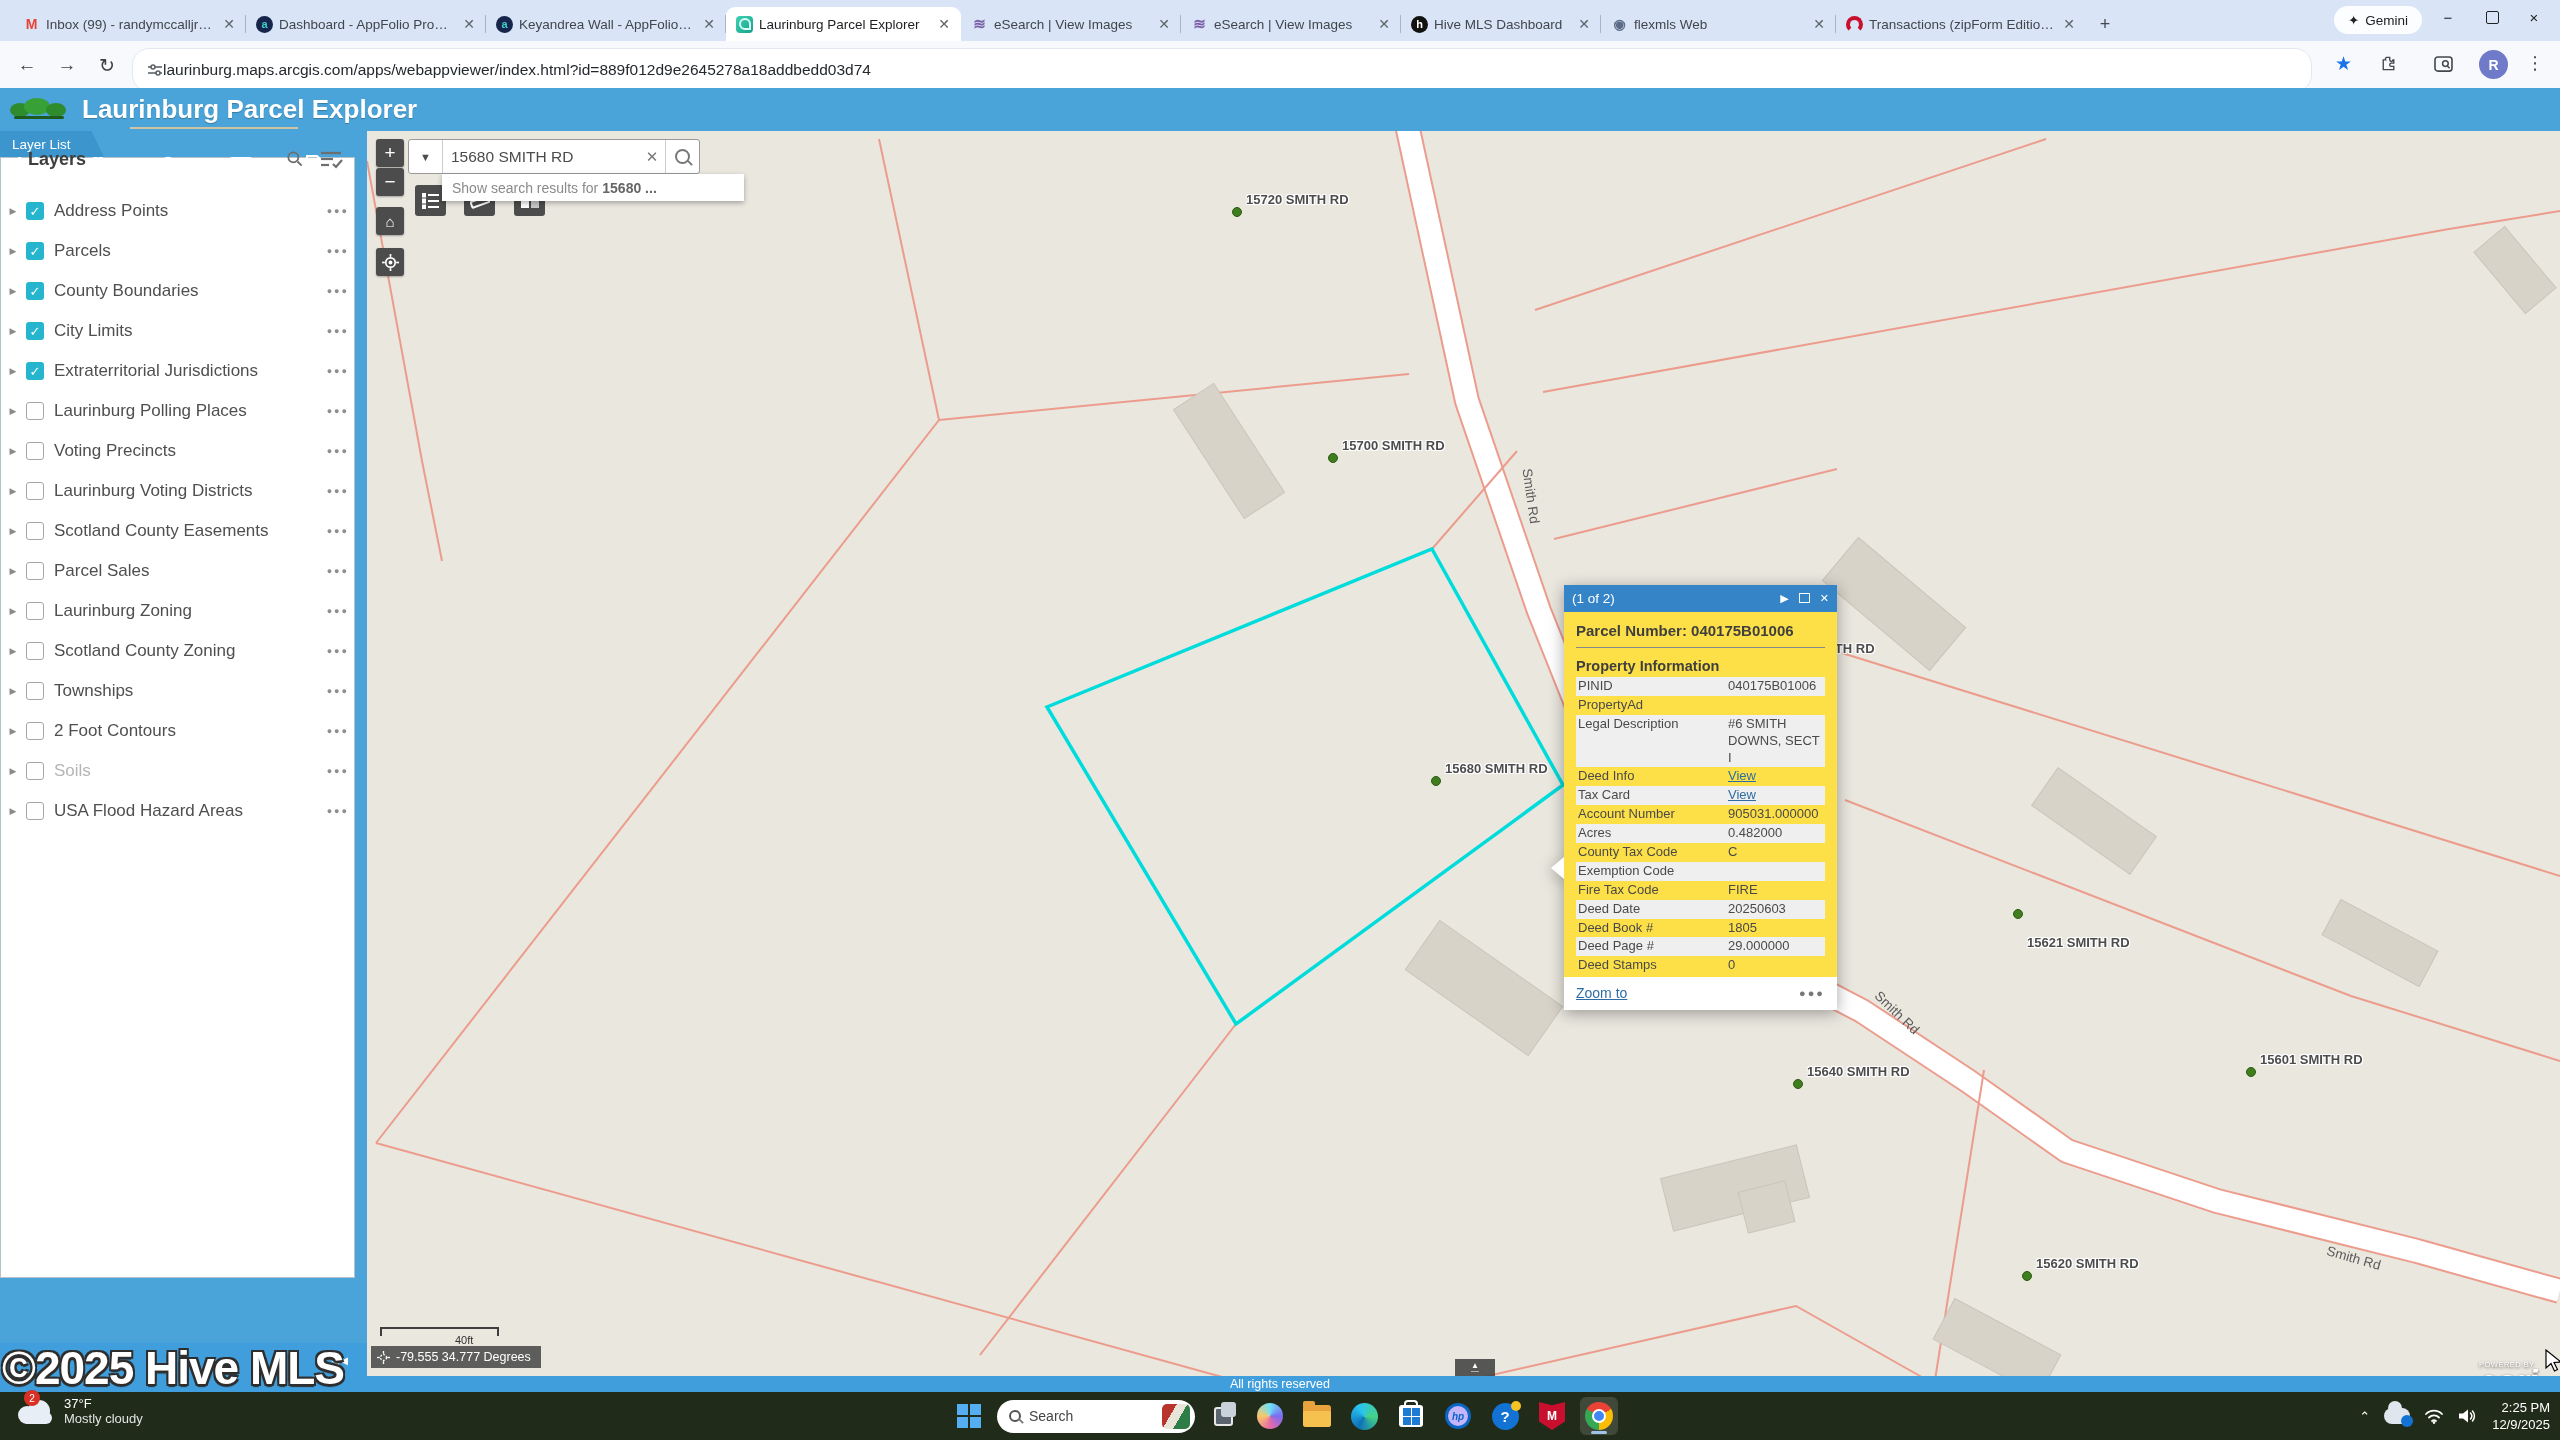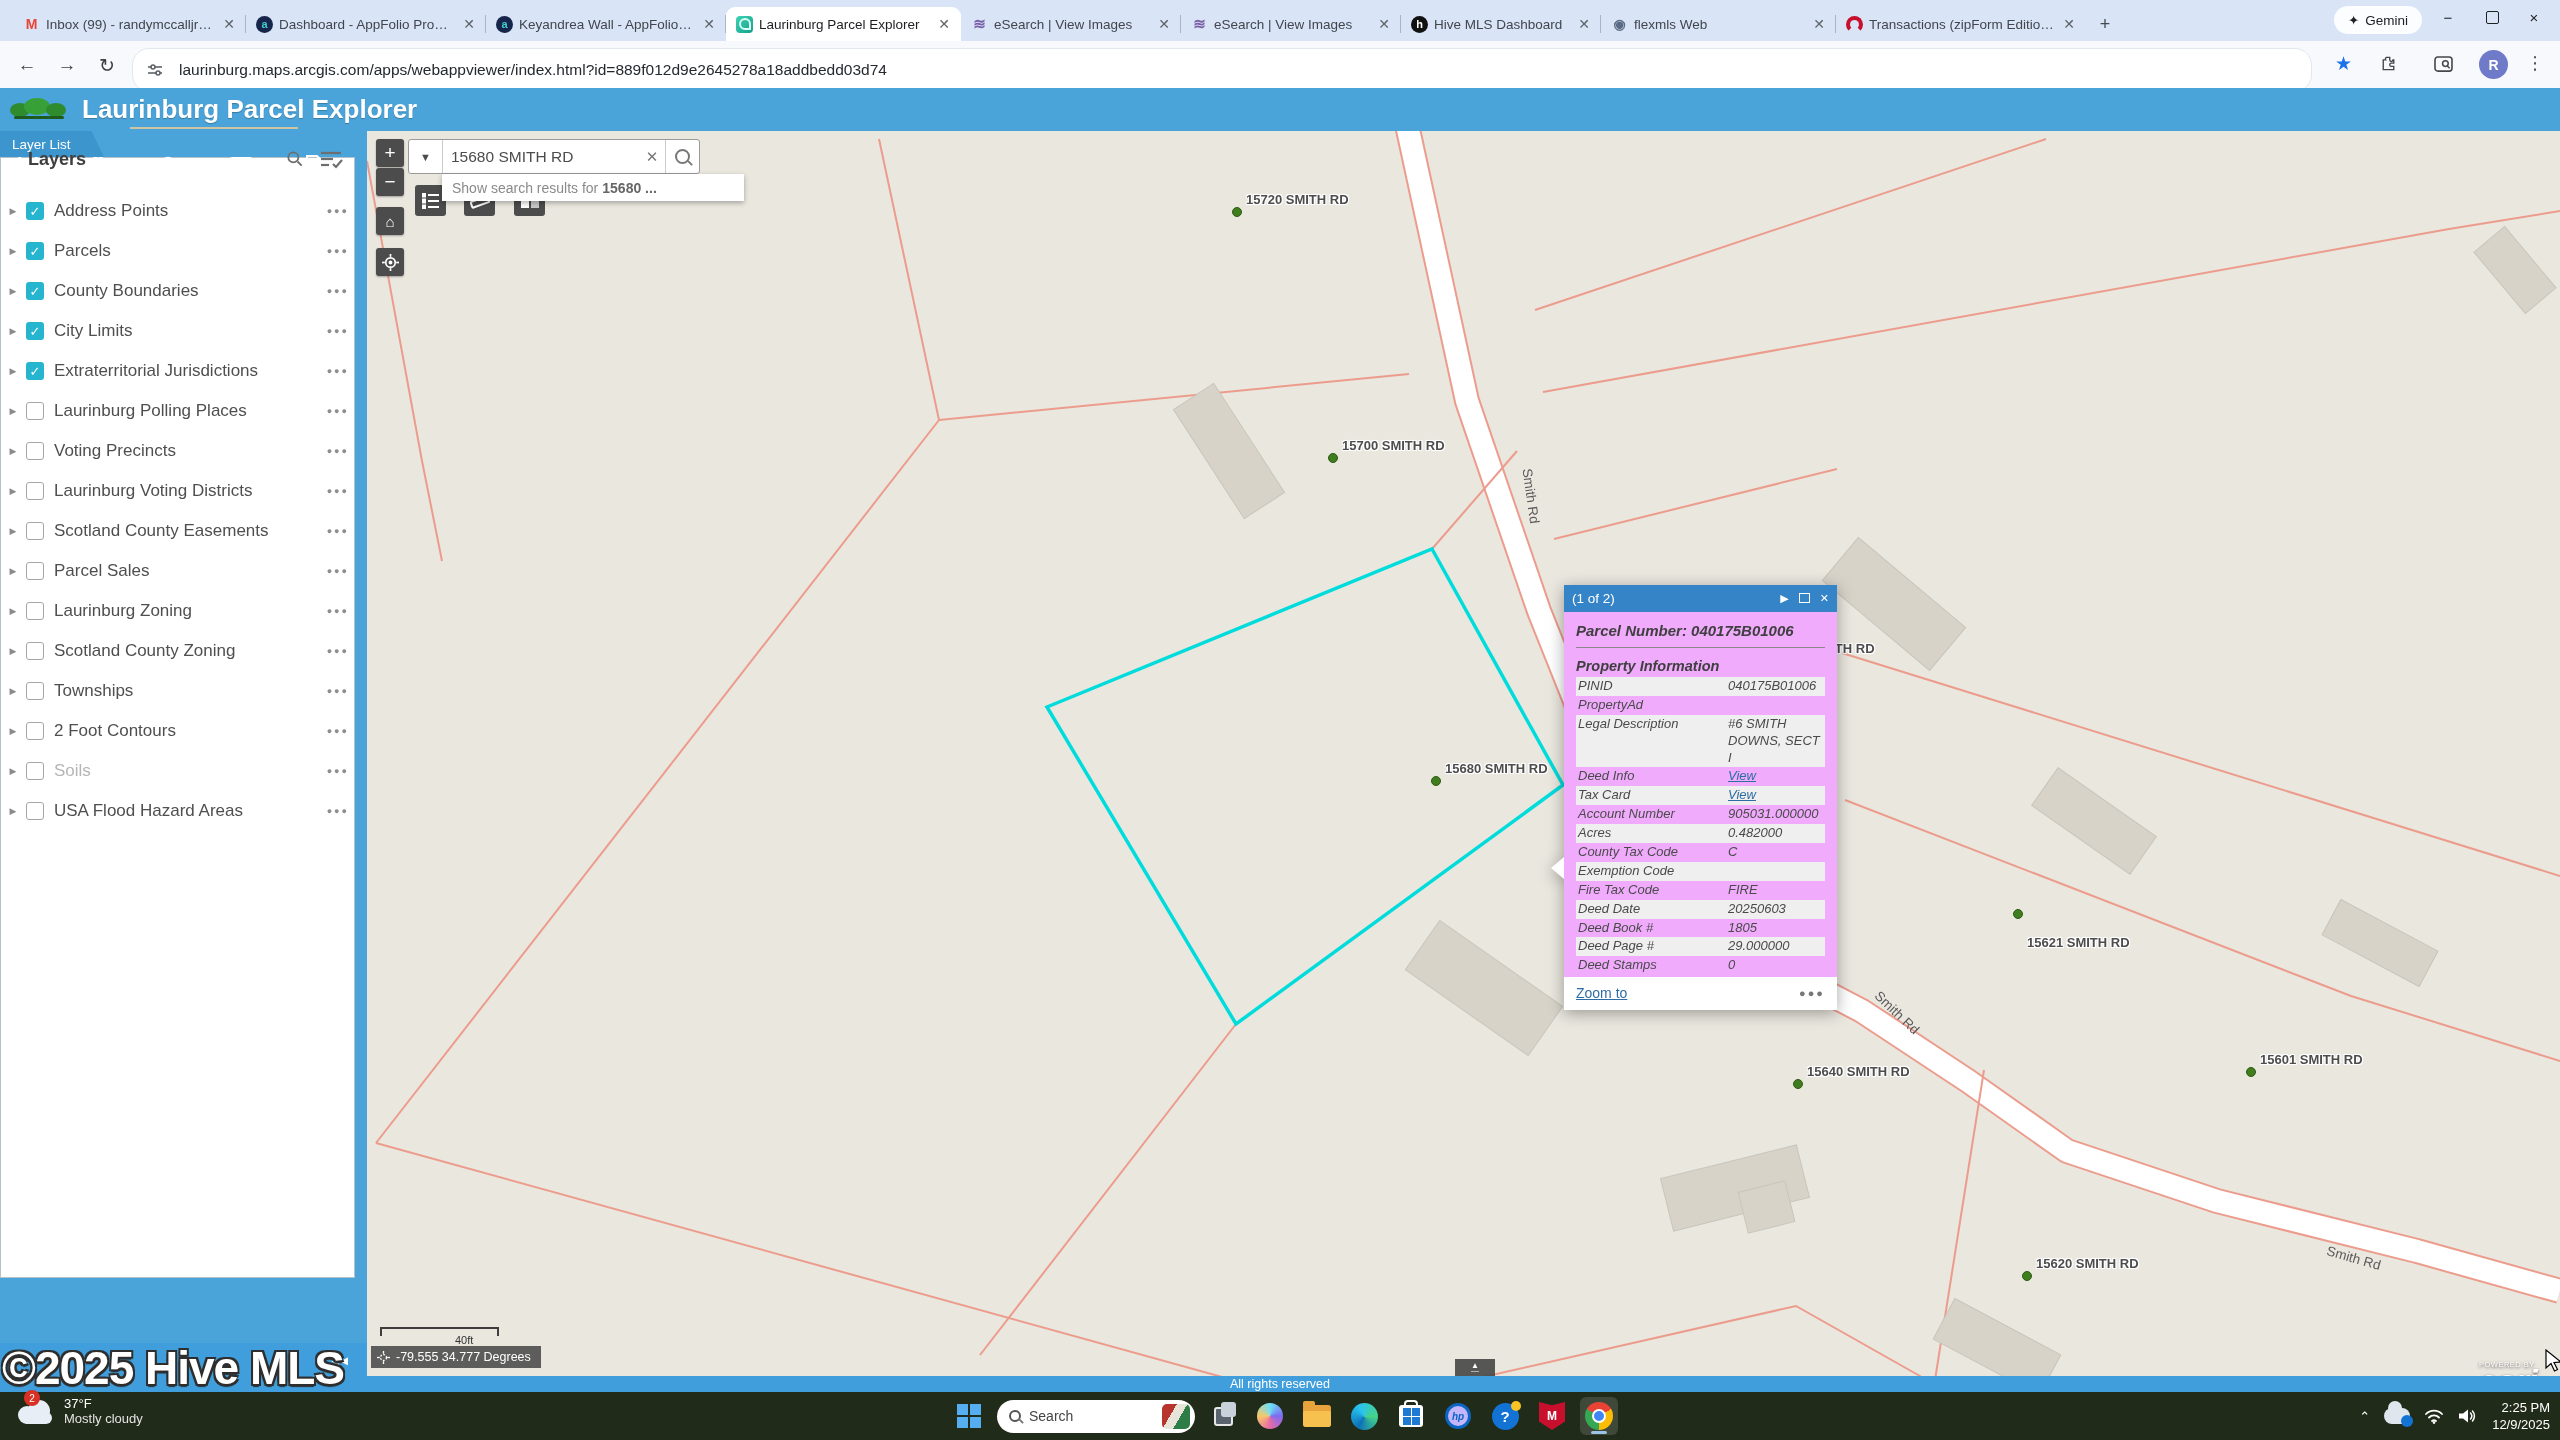--- a/index.html
+++ b/index.html
@@ -29,21 +29,21 @@
   #gemini-pill{right:138px;top:6px;height:28px;padding:0 14px;background:#fbfdff;border-radius:14px;
       display:flex;align-items:center;gap:6px;font-size:13.5px;color:#202124;}
   .winbtn{top:0;width:40px;height:34px;display:flex;align-items:center;justify-content:center;color:#202124;font-size:15px;}
   #btn-min{right:92px;} #btn-max{right:48px;} #btn-close{right:6px;}
   .restore-box{width:11px;height:11px;border:1.5px solid #202124;border-radius:2px;}
 
   #navbar{left:0;top:41px;width:2560px;height:47px;background:#f7f9fd;border-bottom:1px solid #dde3ec;}
   .navico{top:52px;width:26px;height:26px;display:flex;align-items:center;justify-content:center;
           color:#3c4043;font-size:19px;}
   #urlpill{left:132px;top:48px;width:2180px;height:44px;background:#fff;border:1px solid #e3e8f0;
-           border-radius:17px;display:flex;align-items:center;padding:0 14px;box-sizing:border-box;gap:16px;}
+           border-radius:17px;display:flex;align-items:center;padding:0 14px;box-sizing:border-box;gap:0;}
   #urltext{font-size:15.5px;color:#24292e;white-space:nowrap;}
   .tuneico{width:16px;height:14px;display:inline-block;}
   #star{color:#1a73e8;font-size:19px;top:52px;right:208px;}
   #ext-ico,#sidesearch-ico{color:#44474c;}
   #avatar{right:52px;top:50px;width:29px;height:29px;border-radius:50%;background:#6f7ac9;color:#fff;
           display:flex;align-items:center;justify-content:center;font-size:14px;font-weight:bold;}
   #kebab{right:16px;top:52px;color:#44474c;font-size:18px;}
 
   
   #appheader{left:0;top:88px;width:2560px;height:43px;background:#4aa4d9;display:flex;align-items:center;}
@@ -111,21 +111,21 @@
     white-space:nowrap;overflow:hidden;z-index:6;}
   #esrilogo{position:absolute;left:2112px;top:1196px;z-index:6;color:#fff;text-shadow:0 1px 3px rgba(0,0,0,.7);margin-top:33px;}
   #poweredby{font-size:7.5px;letter-spacing:.5px;}
   #esritext{font-size:33px;font-weight:bold;font-style:italic;line-height:26px;}
 
   
   #popup{left:1564px;top:585px;width:273px;z-index:30;filter:drop-shadow(0 3px 8px rgba(0,0,0,.35));}
   #popup-header{height:27px;background:#3484c7;display:flex;align-items:center;color:#fff;padding:0 8px;box-sizing:border-box;}
   #popup-pager{font-size:13.5px;flex:1;}
   .pico{margin-left:10px;font-size:11px;}
-  #popup-body{background:#f0abfc;padding:10px 12px 2px 12px;font-style:italic;}
+  #popup-body{background:#fde047;padding:10px 12px 2px 12px;}
   #popup-title{font-size:15px;font-weight:bold;color:#3f3f3f;padding-bottom:8px;border-bottom:1px solid #888;}
   #popup-section{font-size:14.5px;font-weight:bold;color:#3f3f3f;margin:10px 0 3px 0;}
   .prow{display:flex;font-size:13px;color:#4a4a4a;line-height:1.3;padding:1px 2px;}
   .prow.alt{background:#efefef;}
   .prow .pl{width:150px;flex:none;}
   .prow .pv{flex:1;}
   .prow .pv.link{color:#2e6da4;text-decoration:underline;}
   #popup-footer{background:#fff;display:flex;align-items:center;padding:8px 12px 9px 12px;}
   #zoomto{font-size:14px;color:#2e6da4;text-decoration:underline;flex:1;}
   #popup-dots{color:#777;font-size:11px;letter-spacing:2px;}

